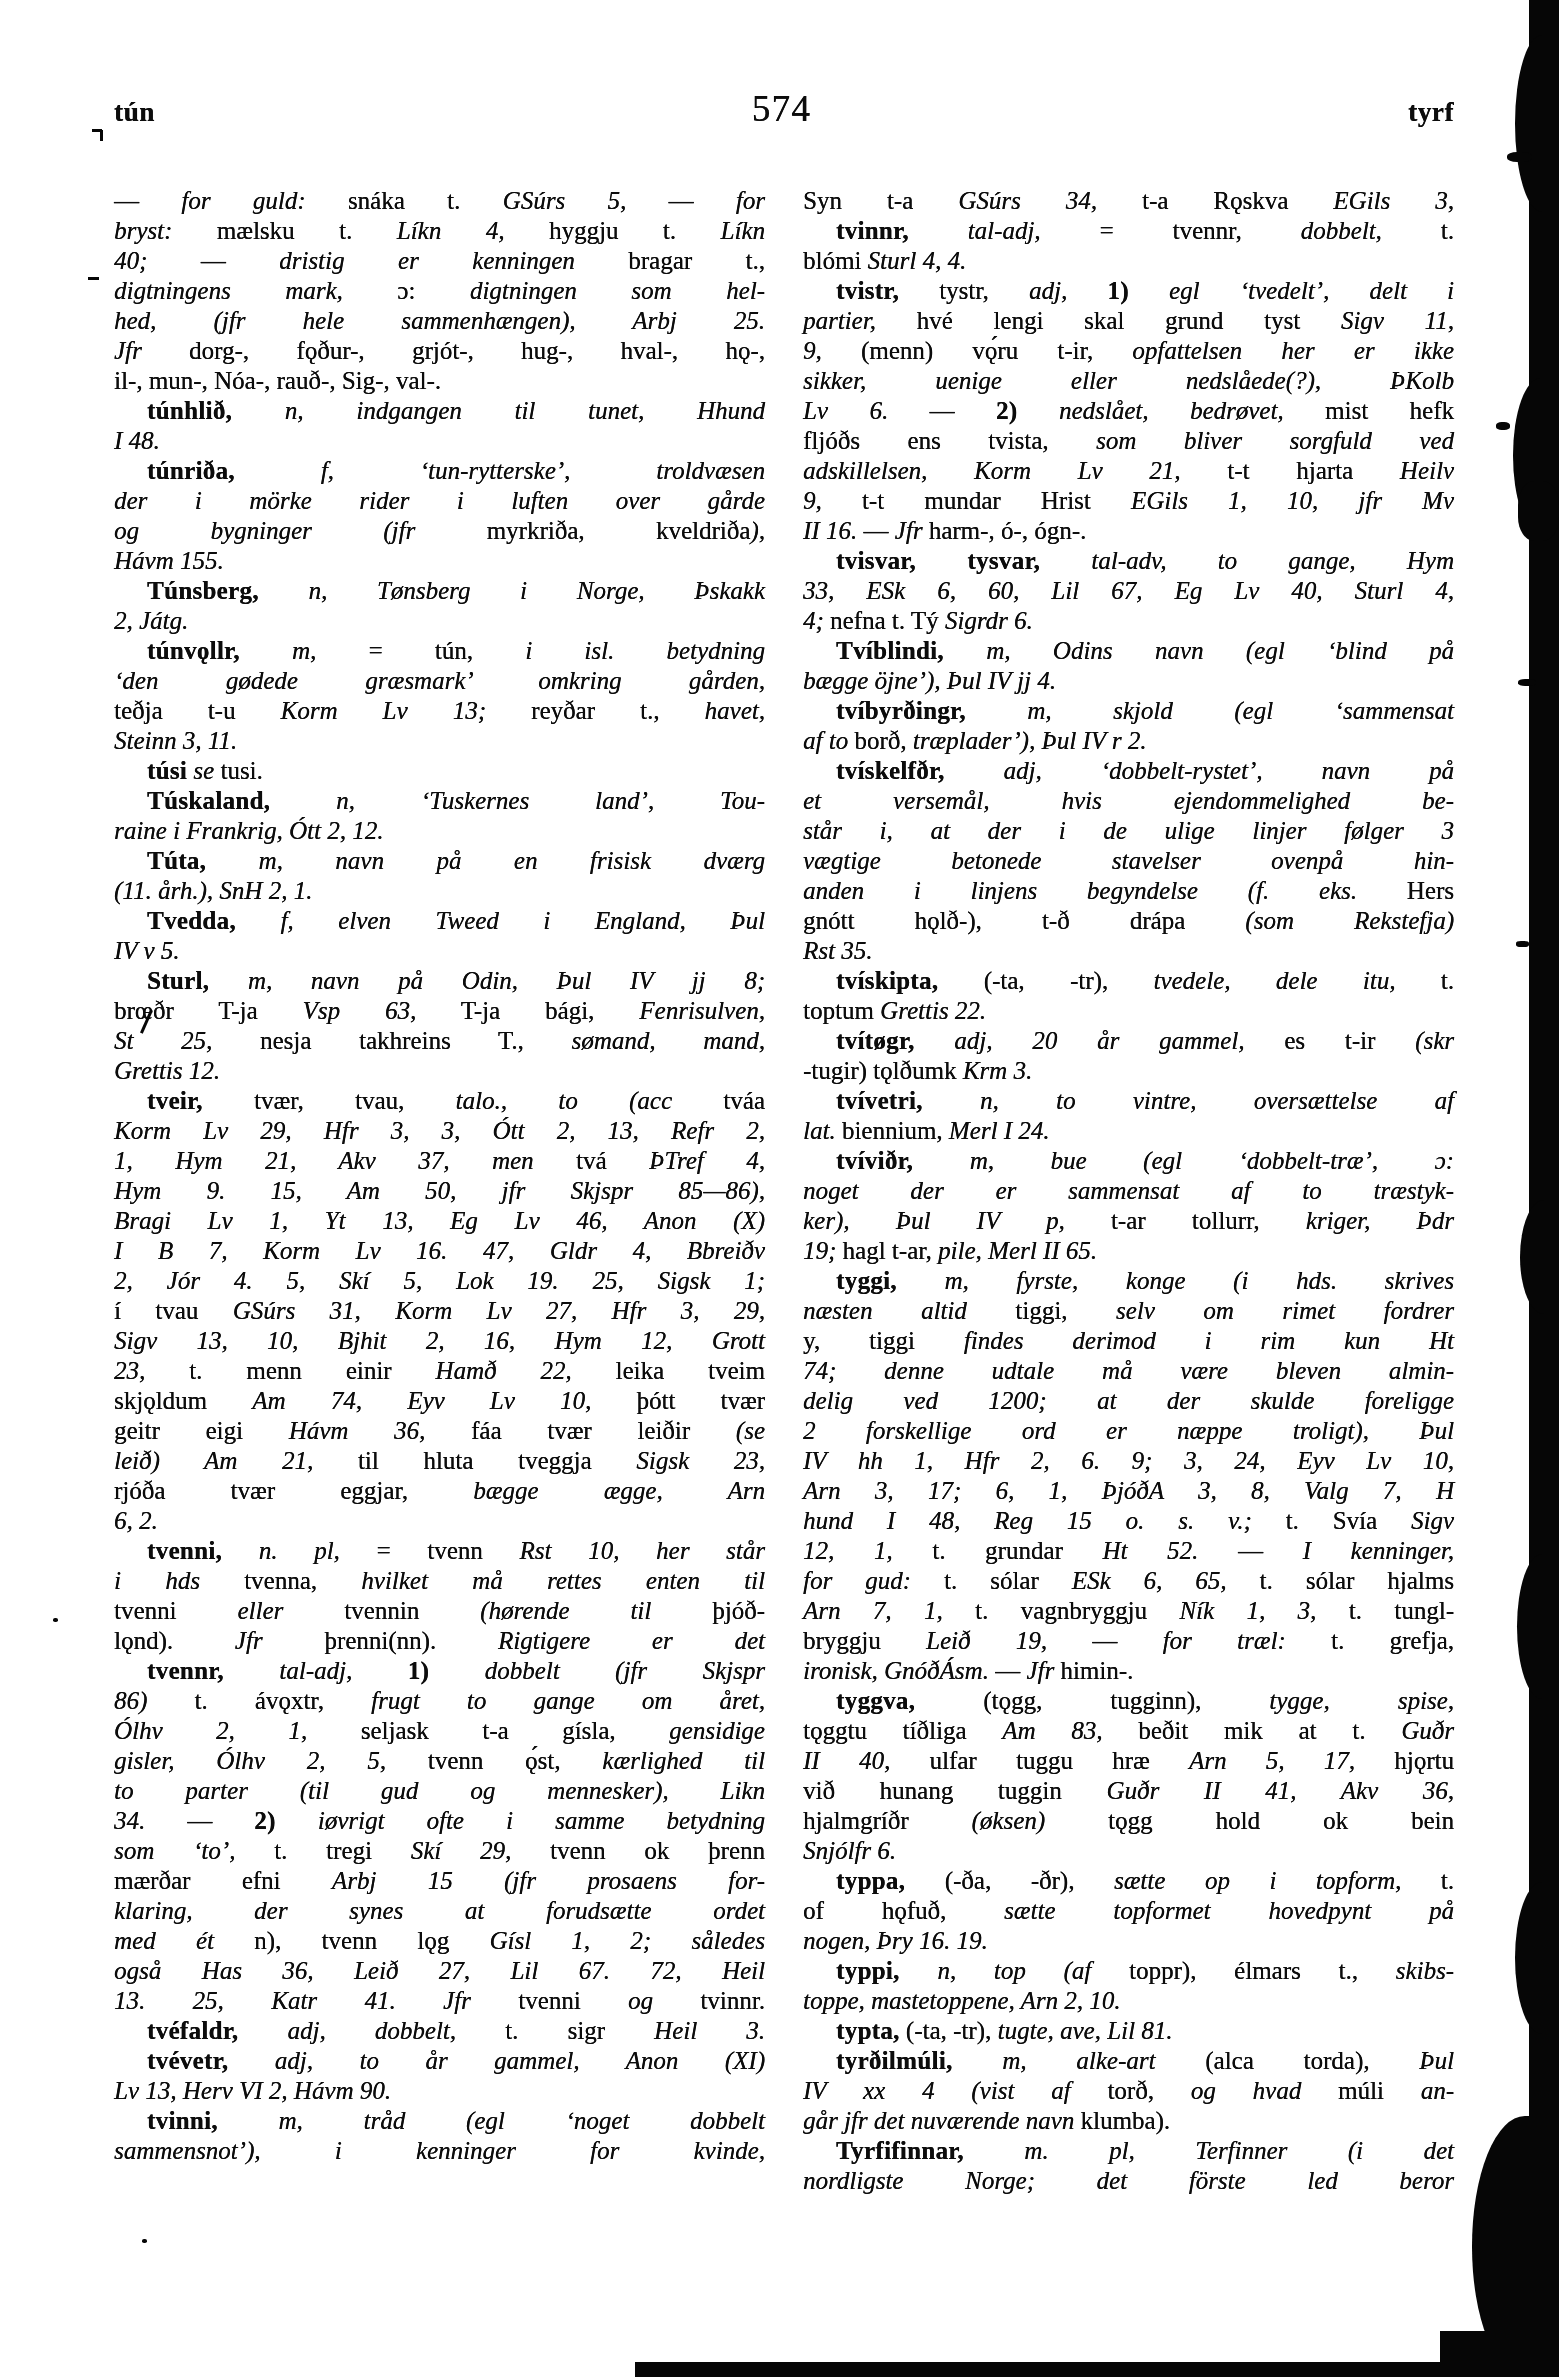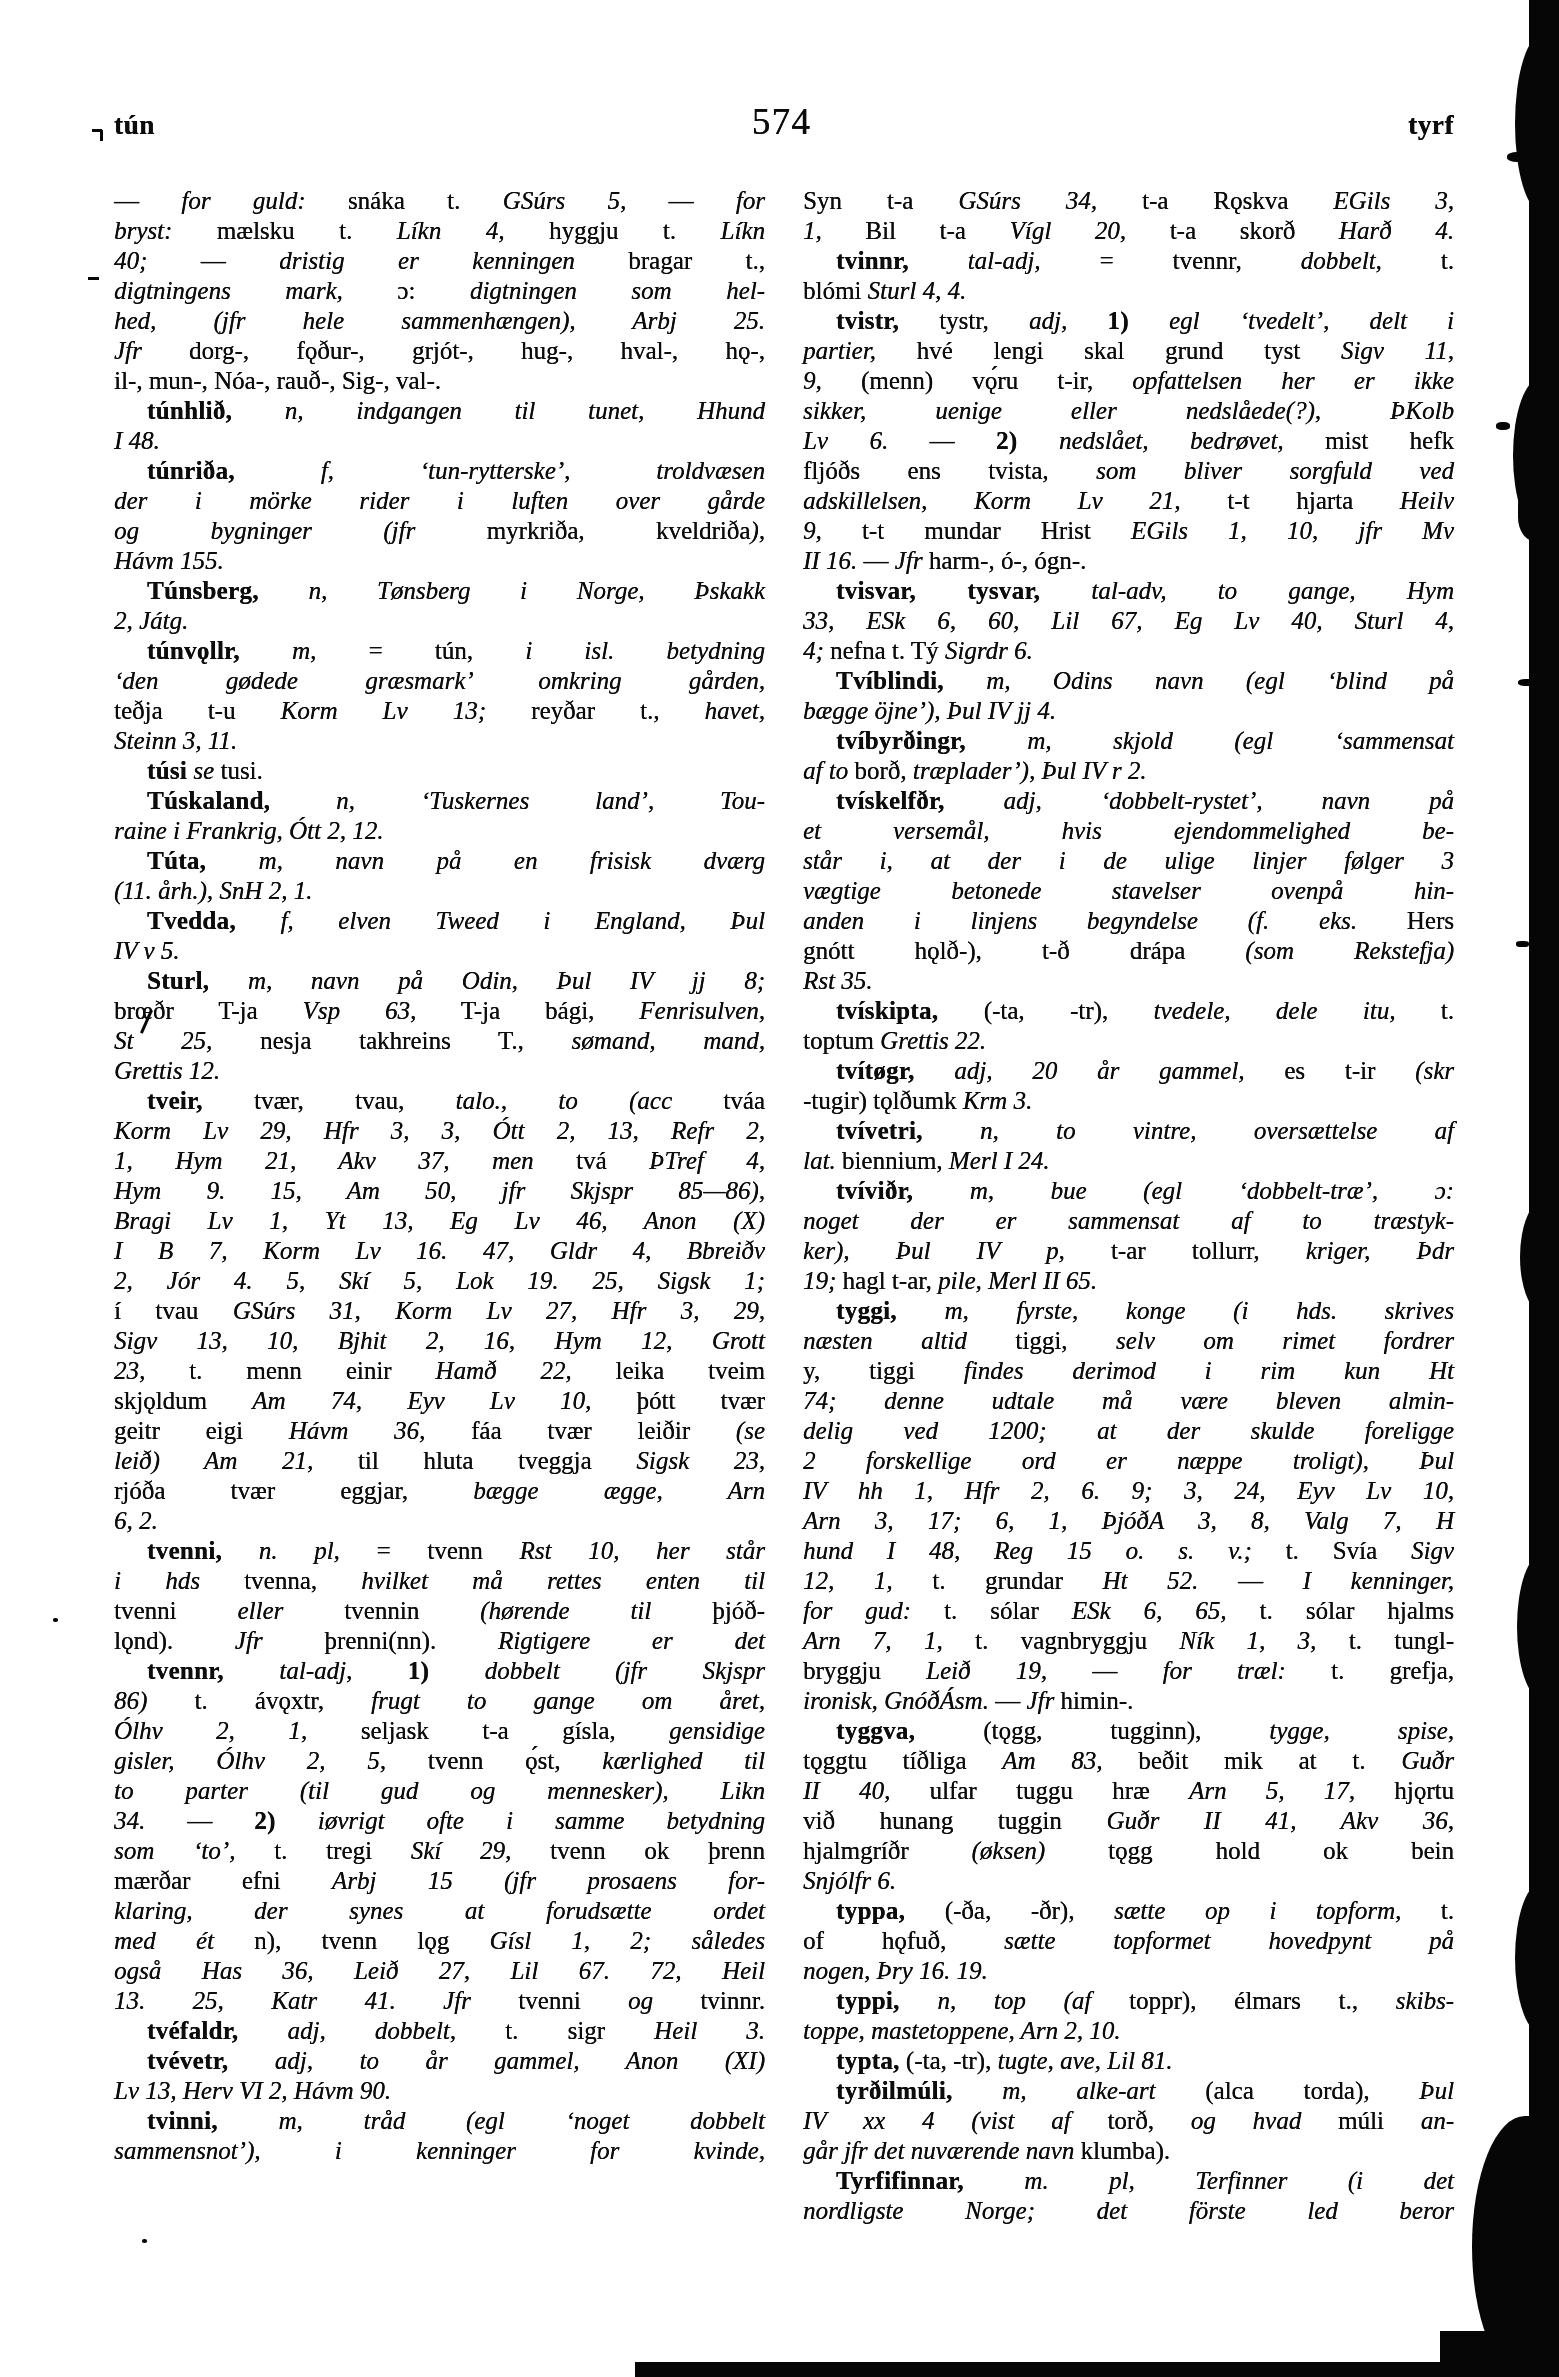--- a/index.html
+++ b/index.html
@@ -5,21 +5,21 @@
   html,body{margin:0;padding:0;background:#e8e8e8;}
   .page{
     position:relative;
     width:1560px;height:2377px;
     background:var(--paper,#fff);
     color:var(--ink,#0c0c0c);
     font-family:"Liberation Serif","DejaVu Serif",serif;
     overflow:hidden;
   }
   .running-header{
-    position:absolute;left:114px;top:100px;width:1340px;
+    position:absolute;left:114px;top:87px;width:1340px;
     display:flex;justify-content:space-between;align-items:baseline;
   }
   .running-header .head-word{
     font-size:27px;font-weight:bold;letter-spacing:0.6px;
     text-shadow:0.3px 0 0 currentColor;
   }
   .running-header .page-num{
     font-size:37px;letter-spacing:1.3px;
     text-shadow:0.3px 0 0 currentColor;
   }
@@ -117,21 +117,20 @@
         <div class="line"><i>også Has 36, Leið 27, Lil 67. 72, Heil</i></div>
         <div class="line"><i>13. 25, Katr 41.  Jfr</i> tvenni <i>og</i> tvinnr.</div>
         <div class="line ind"><b>tvéfaldr,</b> <i>adj, dobbelt,</i> t. sigr <i>Heil 3.</i></div>
         <div class="line ind"><b>tvévetr,</b> <i>adj, to år gammel, Anon (XI)</i></div>
         <div class="line end"><i>Lv 13, Herv VI 2, Hávm 90.</i></div>
         <div class="line ind"><b>tvinni,</b> <i>m, tråd (egl ‘noget dobbelt</i></div>
         <div class="line"><i>sammensnot’), i kenninger for kvinde,</i></div>
       </div>
     <div class="col" id="col-right">
         <div class="line">Syn t-a <i>GSúrs 34,</i> t-a Rǫskva <i>EGils 3,</i></div>
-        <div class="line"><i>1,</i> Bil t-a <i>Vígl 20,</i> t-a skorð <i>Harð 4.</i></div>
         <div class="line ind"><b>tvinnr,</b> <i>tal-adj,</i> = tvennr, <i>dobbelt,</i> t.</div>
         <div class="line end">blómi <i>Sturl 4, 4.</i></div>
         <div class="line ind"><b>tvistr,</b> tystr, <i>adj,</i> <b>1)</b> <i>egl ‘tvedelt’, delt i</i></div>
         <div class="line"><i>partier,</i> hvé lengi skal grund tyst <i>Sigv 11,</i></div>
         <div class="line"><i>9,</i> (menn) vǫ́ru t-ir, <i>opfattelsen her er ikke</i></div>
         <div class="line"><i>sikker, uenige eller nedslåede(?), ÞKolb</i></div>
         <div class="line"><i>Lv 6.</i> — <b>2)</b> <i>nedslået, bedrøvet,</i> mist hefk</div>
         <div class="line">fljóðs ens tvista, <i>som bliver sorgfuld ved</i></div>
         <div class="line"><i>adskillelsen, Korm Lv 21,</i> t-t hjarta <i>Heilv</i></div>
         <div class="line"><i>9,</i> t-t mundar Hrist <i>EGils 1, 10, jfr Mv</i></div>

